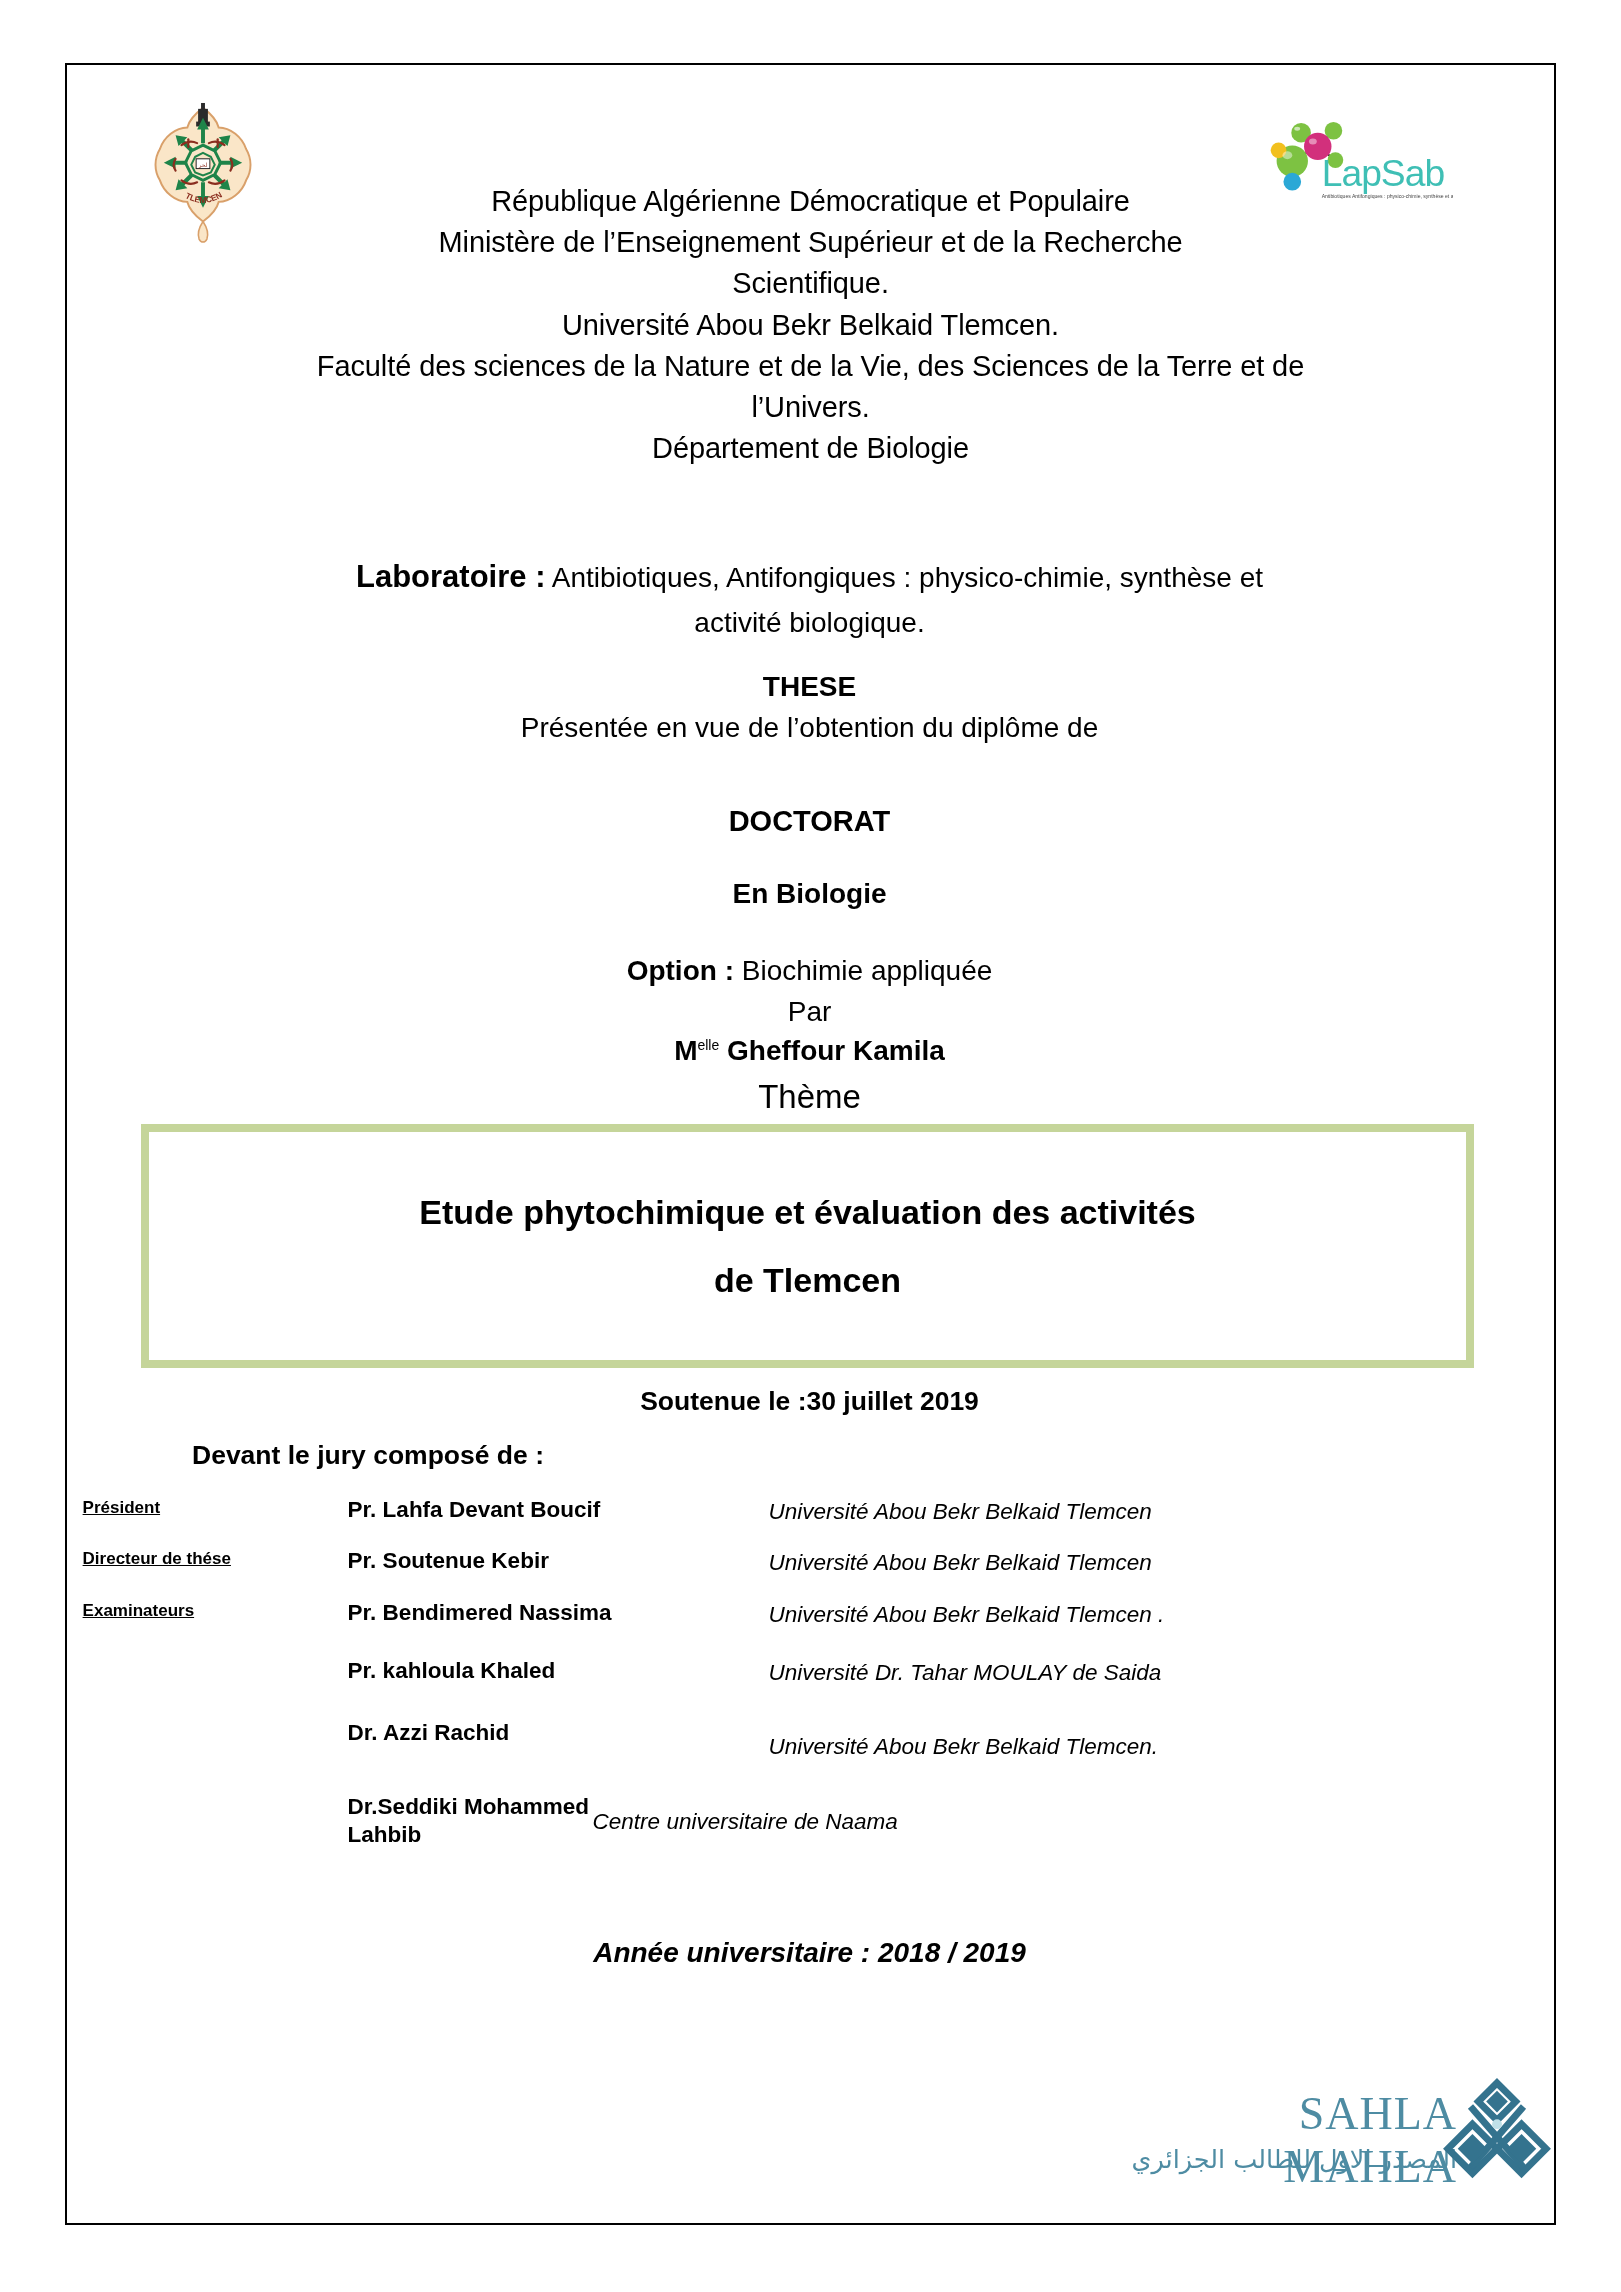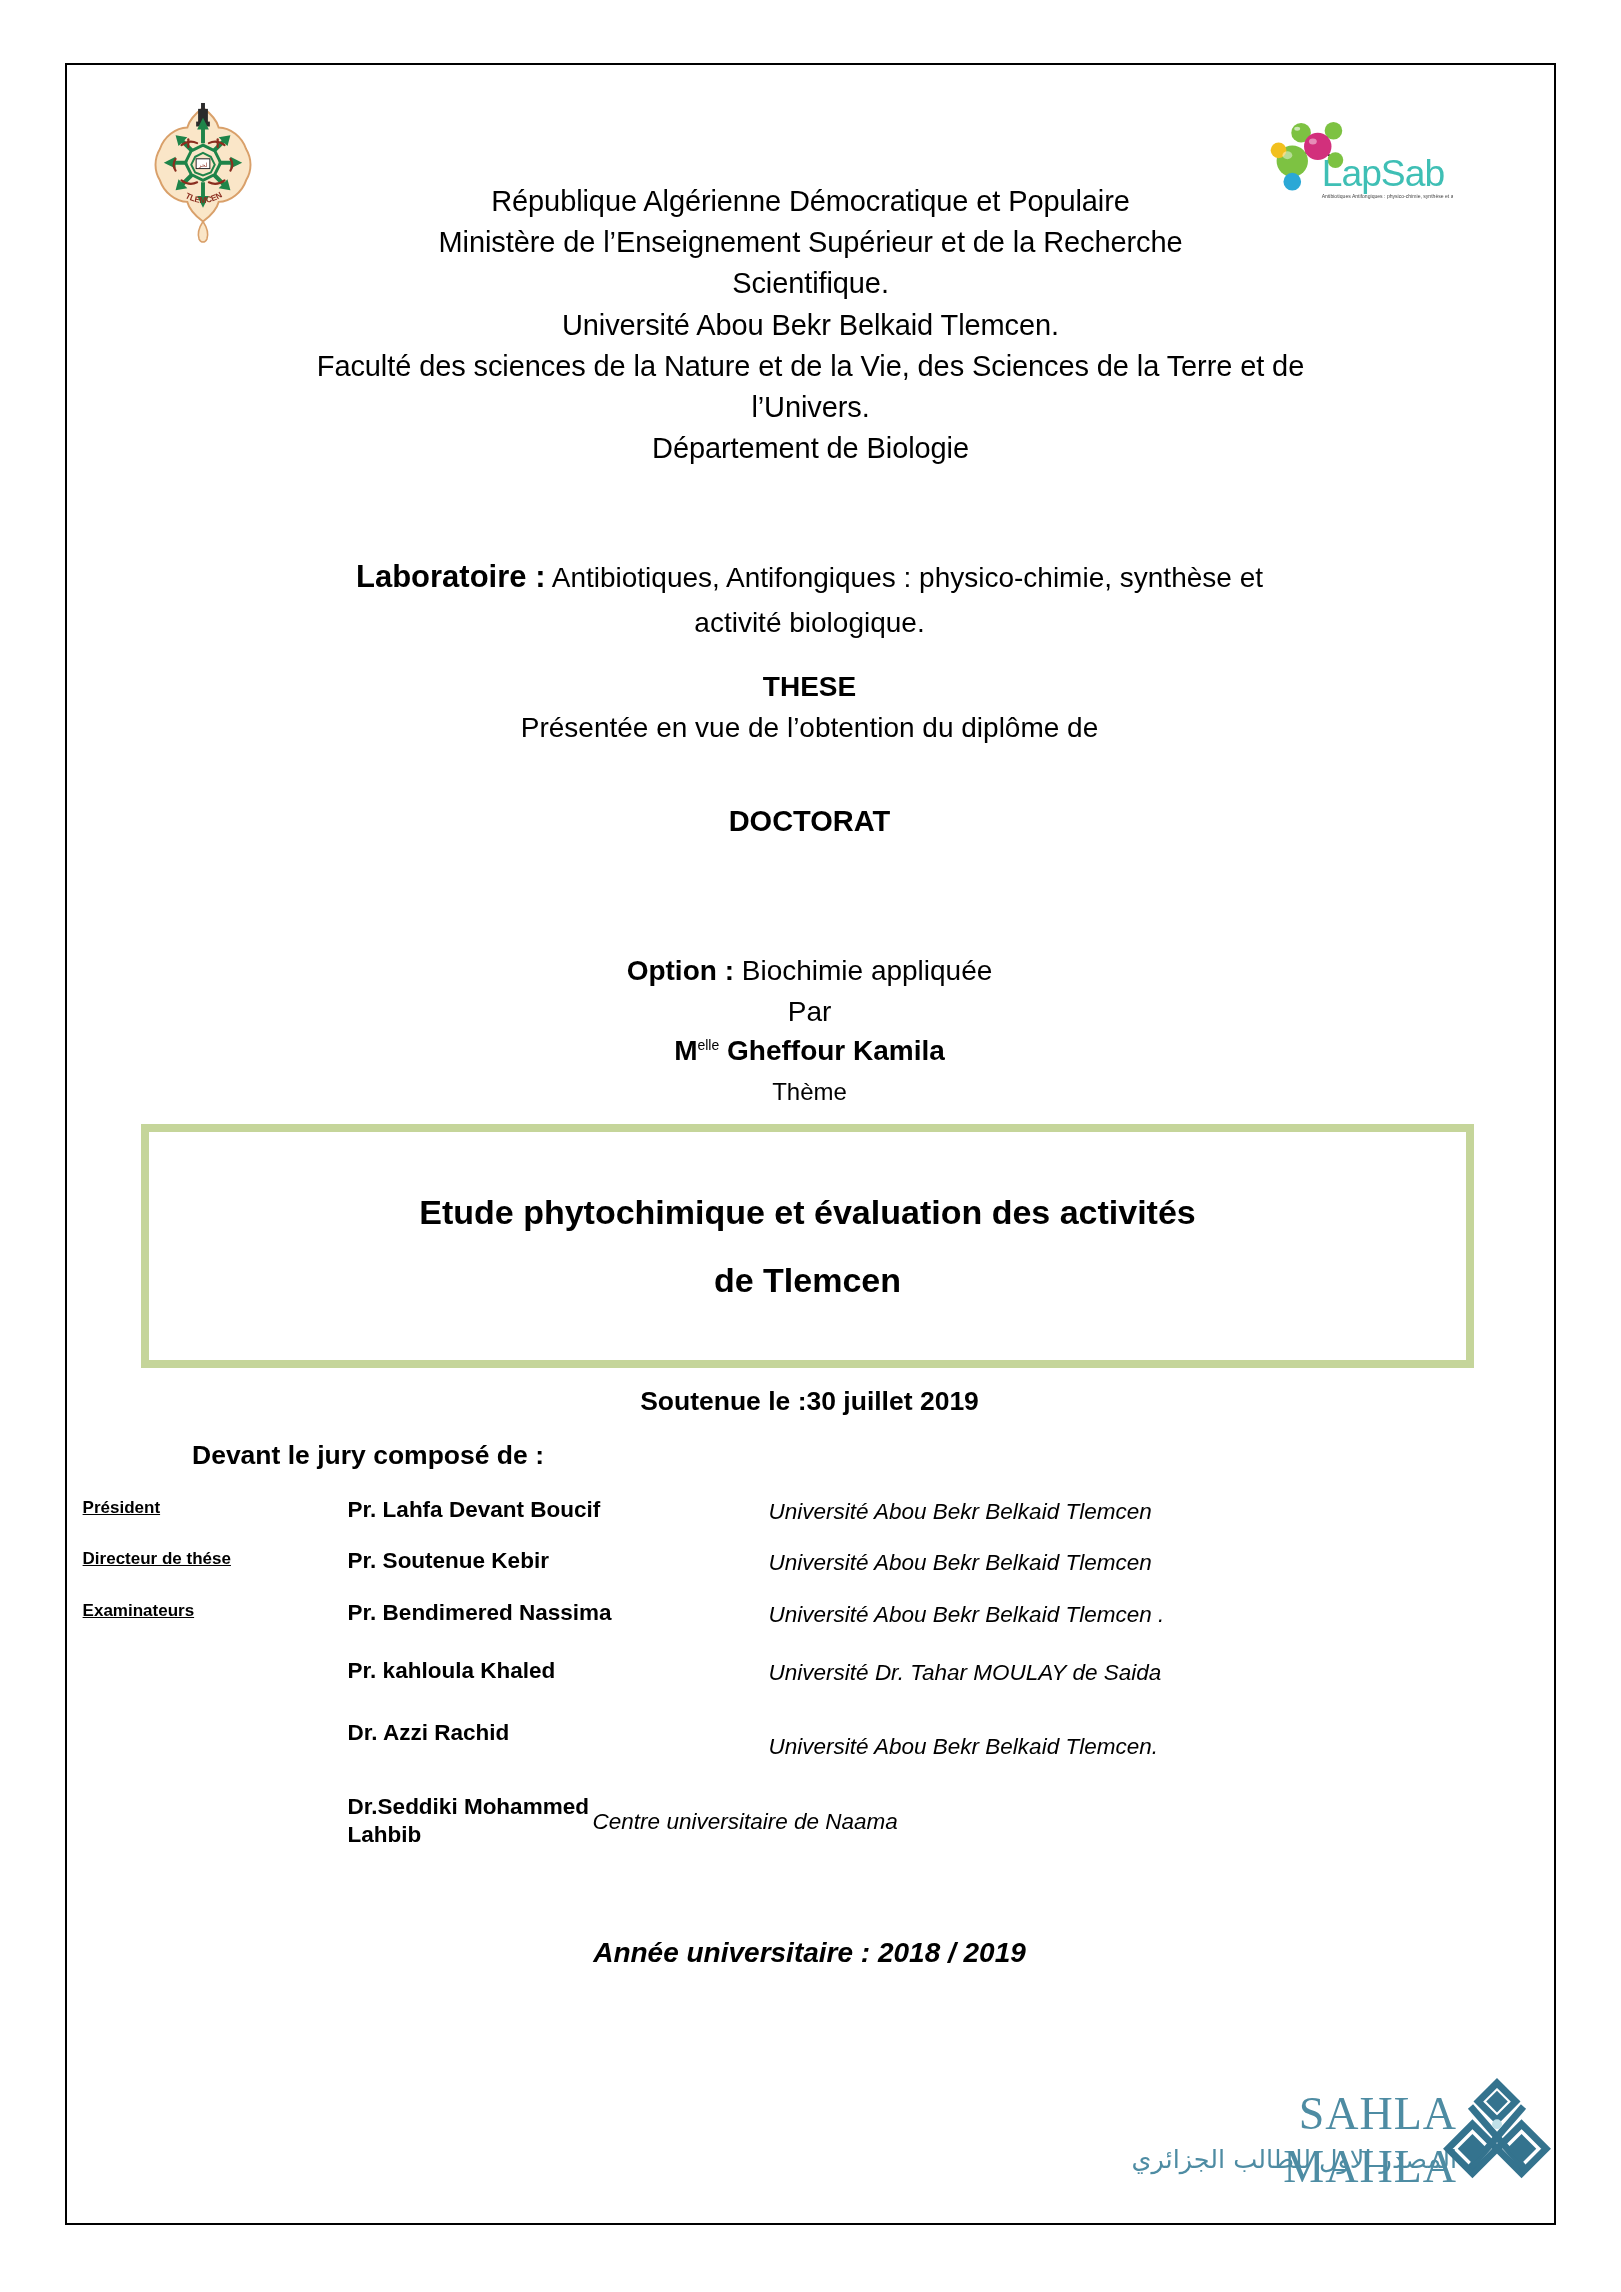--- a/index.html
+++ b/index.html
@@ -144,21 +144,21 @@
     font-size: 28px;
     font-weight: bold;
   }
   .author-line sup { font-size: 14px; vertical-align: super; font-weight: normal; text-align: right;}
   .theme-line {
     position: absolute;
     left: 137px;
     top: 1015px;
     width: 1215px;
     text-align: center;
-    font-size: 24px;
+    font-size: 33px;
   }
 
   
   .title-box {
     position: absolute;
     left: 76px;
     top: 1061px;
     width: 1333px;
     height: 244px;
     border: 8.8px solid #C5D59A;
@@ -382,20 +382,21 @@
 
   <div class="lab-block">
     <span class="lab-label">Laboratoire :</span><span> Antibiotiques, Antifongiques : physico-chimie, synthèse et</span>
     <div>activité biologique.</div>
   </div>
 
   <div class="these">THESE</div>
   <div class="presentee">Présentée en vue de l’obtention du diplôme de</div>
 
   <div class="doctorat">DOCTORAT</div>
+  <div class="en-biologie">En Biologie</div>
 
   <div class="option-line">
     <span class="opt-label">Option :</span><span> Biochimie appliquée</span>
   </div>
   <div class="par-line">Par</div>
   <div class="author-line">
     <span>M</span><sup>elle</sup><span> Gheffour Kamila</span>
   </div>
   <div class="theme-line">Thème</div>
 

